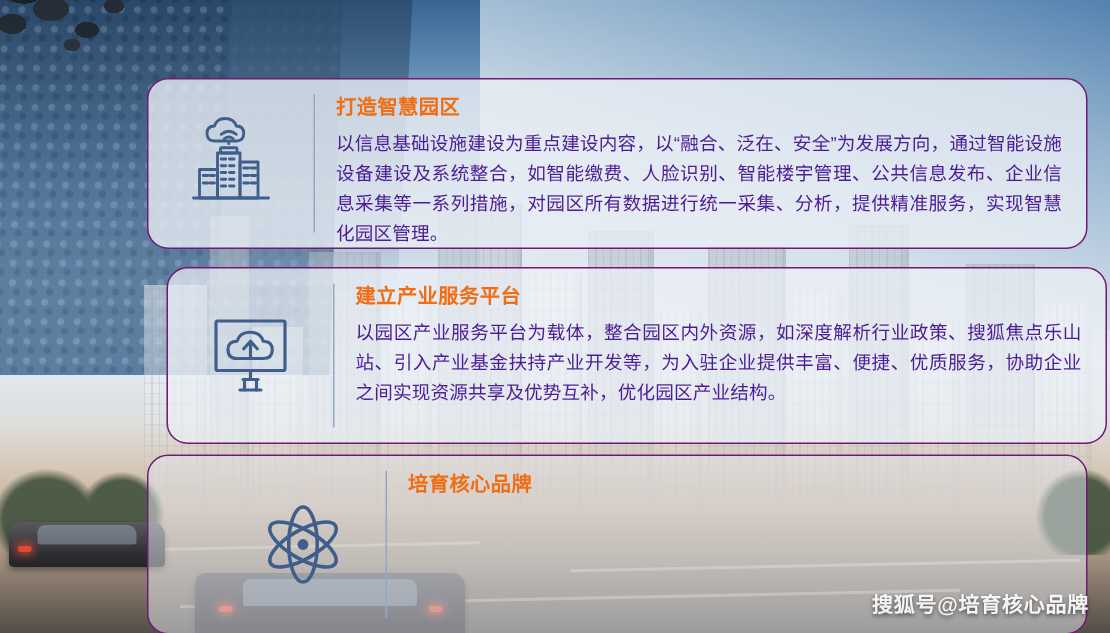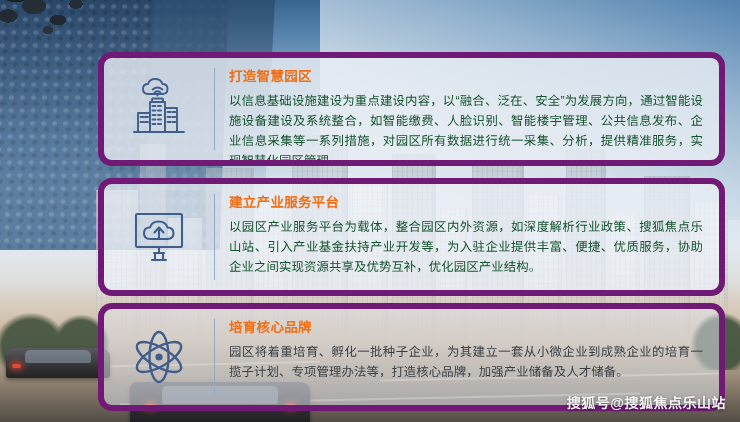--- a/index.html
+++ b/index.html
@@ -199,41 +199,43 @@
     color: #1a1a1a;
     letter-spacing: 1px;
     line-height: 1;
   }
 
   
   .card {
     position: absolute;
     left: 98px;
     width: 627px;
-    border: 6px solid #701a75;
+    border: 1px solid #701a75;
     border-radius: 14px;
     box-sizing: border-box;
     display: flex;
     align-items: flex-start;
     overflow: hidden;
   }
   .card-1 {
     top: 52px;
     height: 114px;
     background: rgba(232,238,244,0.80);
   }
   .card-2 {
     top: 178px;
     height: 118px;
     background: rgba(235,240,245,0.72);
+    margin-left: 13px;
   }
   .card-3 {
     top: 303px;
-    height: 108px;
+    height: 120px;
     background: rgba(226,231,238,0.52);
+    padding-left: 48px;
   }
 
   .card-icon {
     width: 110px;
     flex: 0 0 110px;
     display: flex;
     align-items: center;
     justify-content: center;
     align-self: stretch;
   }
@@ -257,21 +259,21 @@
   .card-heading {
     font-size: 13.5px;
     font-weight: bold;
     color: #ef6e16;
     line-height: 1.2;
     margin-bottom: 6px;
     letter-spacing: 0.3px;
   }
   .card-text {
     font-size: 12.4px;
-    color: #14532d;
+    color: #4c1d95;
     line-height: 1.62;
     letter-spacing: 0.1px;
     text-align: justify;
   }
   .card-3 .card-text { color: #3a3f44; }
 
   
   .watermark {
     position: absolute;
     right: 14px;
@@ -385,19 +387,18 @@
       <svg width="62" height="62" viewBox="0 0 62 62" fill="none" stroke="#3f5e8c" stroke-width="2.4" stroke-linecap="round" stroke-linejoin="round">
         <ellipse cx="31" cy="31" rx="9.5" ry="25"></ellipse>
         <ellipse cx="31" cy="31" rx="9.5" ry="25" transform="rotate(60 31 31)"></ellipse>
         <ellipse cx="31" cy="31" rx="9.5" ry="25" transform="rotate(120 31 31)"></ellipse>
         <circle cx="31" cy="31" r="3.6" fill="#3f5e8c" stroke="none"></circle>
       </svg>
     </div>
     <div class="card-divider"></div>
     <div class="card-body">
       <div class="card-heading">培育核心品牌</div>
-      <div class="card-text">园区将着重培育、孵化一批种子企业，为其建立一套从小微企业到成熟企业的培育一揽子计划、专项管理办法等，打造核心品牌，加强产业储备及人才储备。</div>
     </div>
   </div>
 
-  <div class="watermark">搜狐号@搜狐焦点乐山站</div>
+  <div class="watermark">搜狐号@培育核心品牌</div>
 
 </div>
 
 </body></html>

